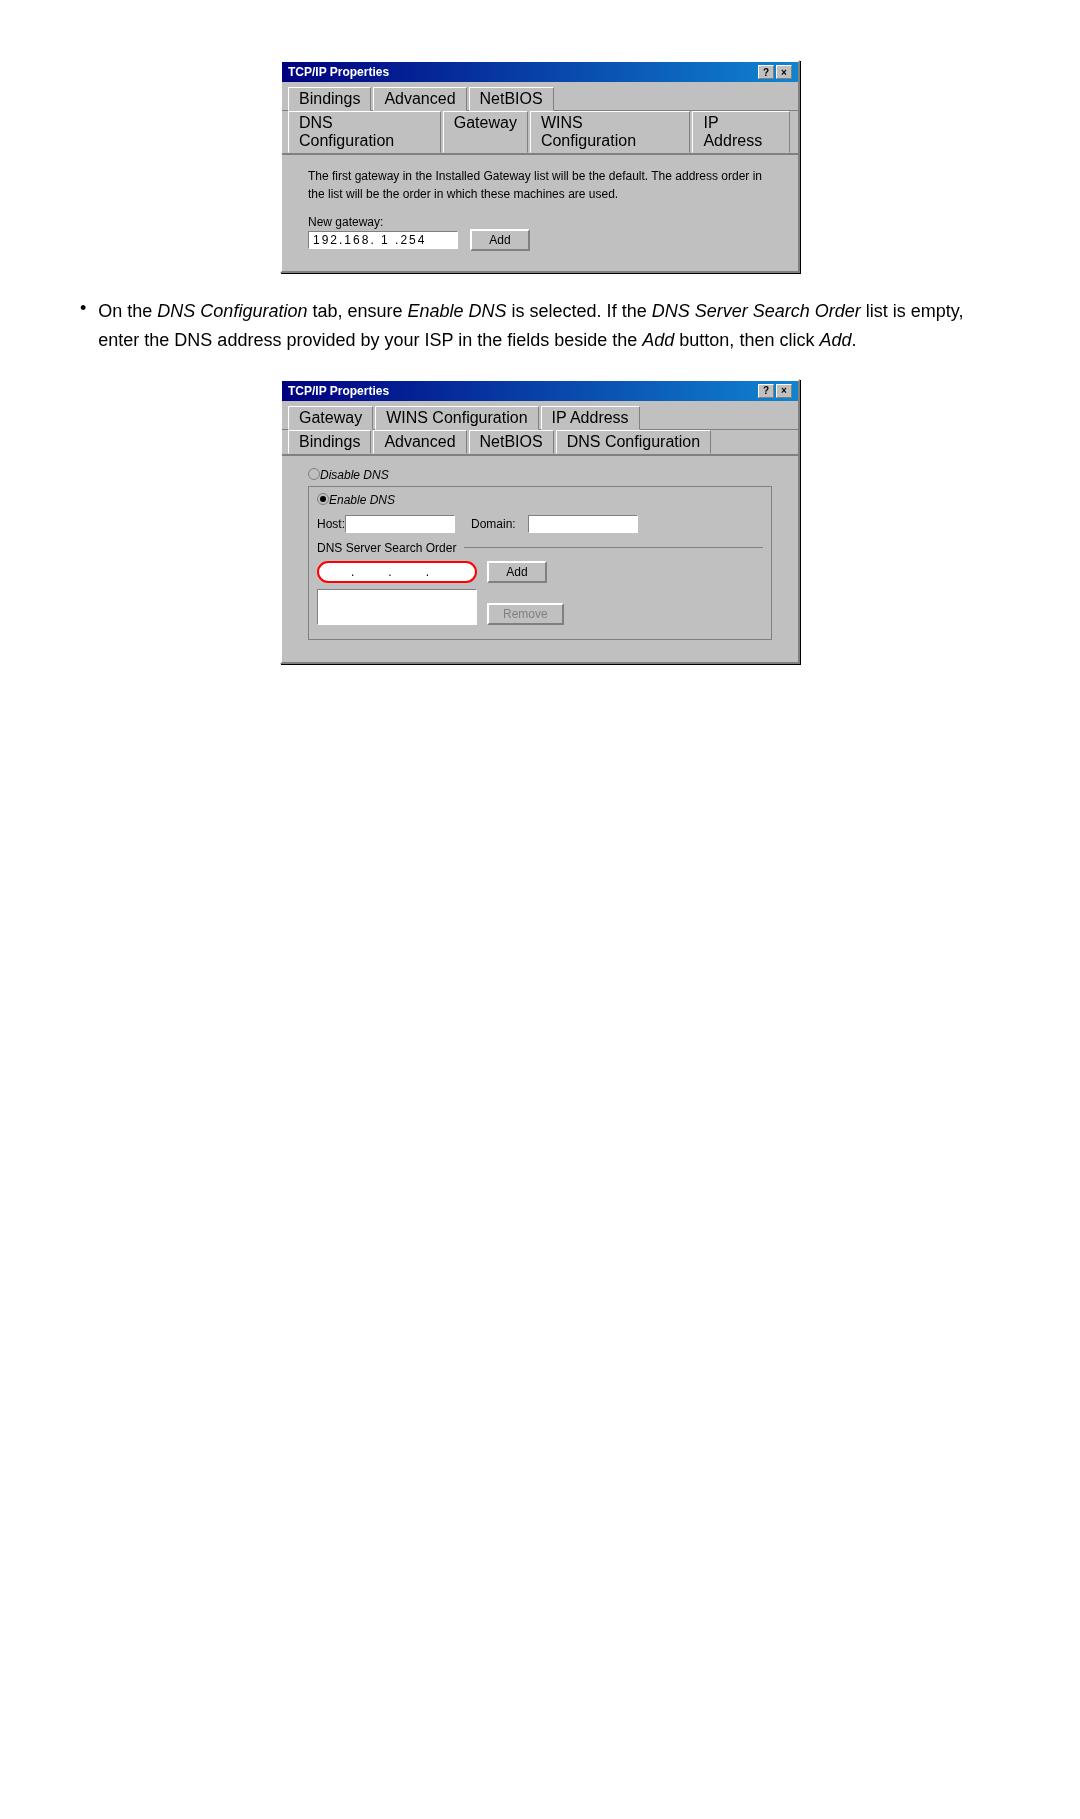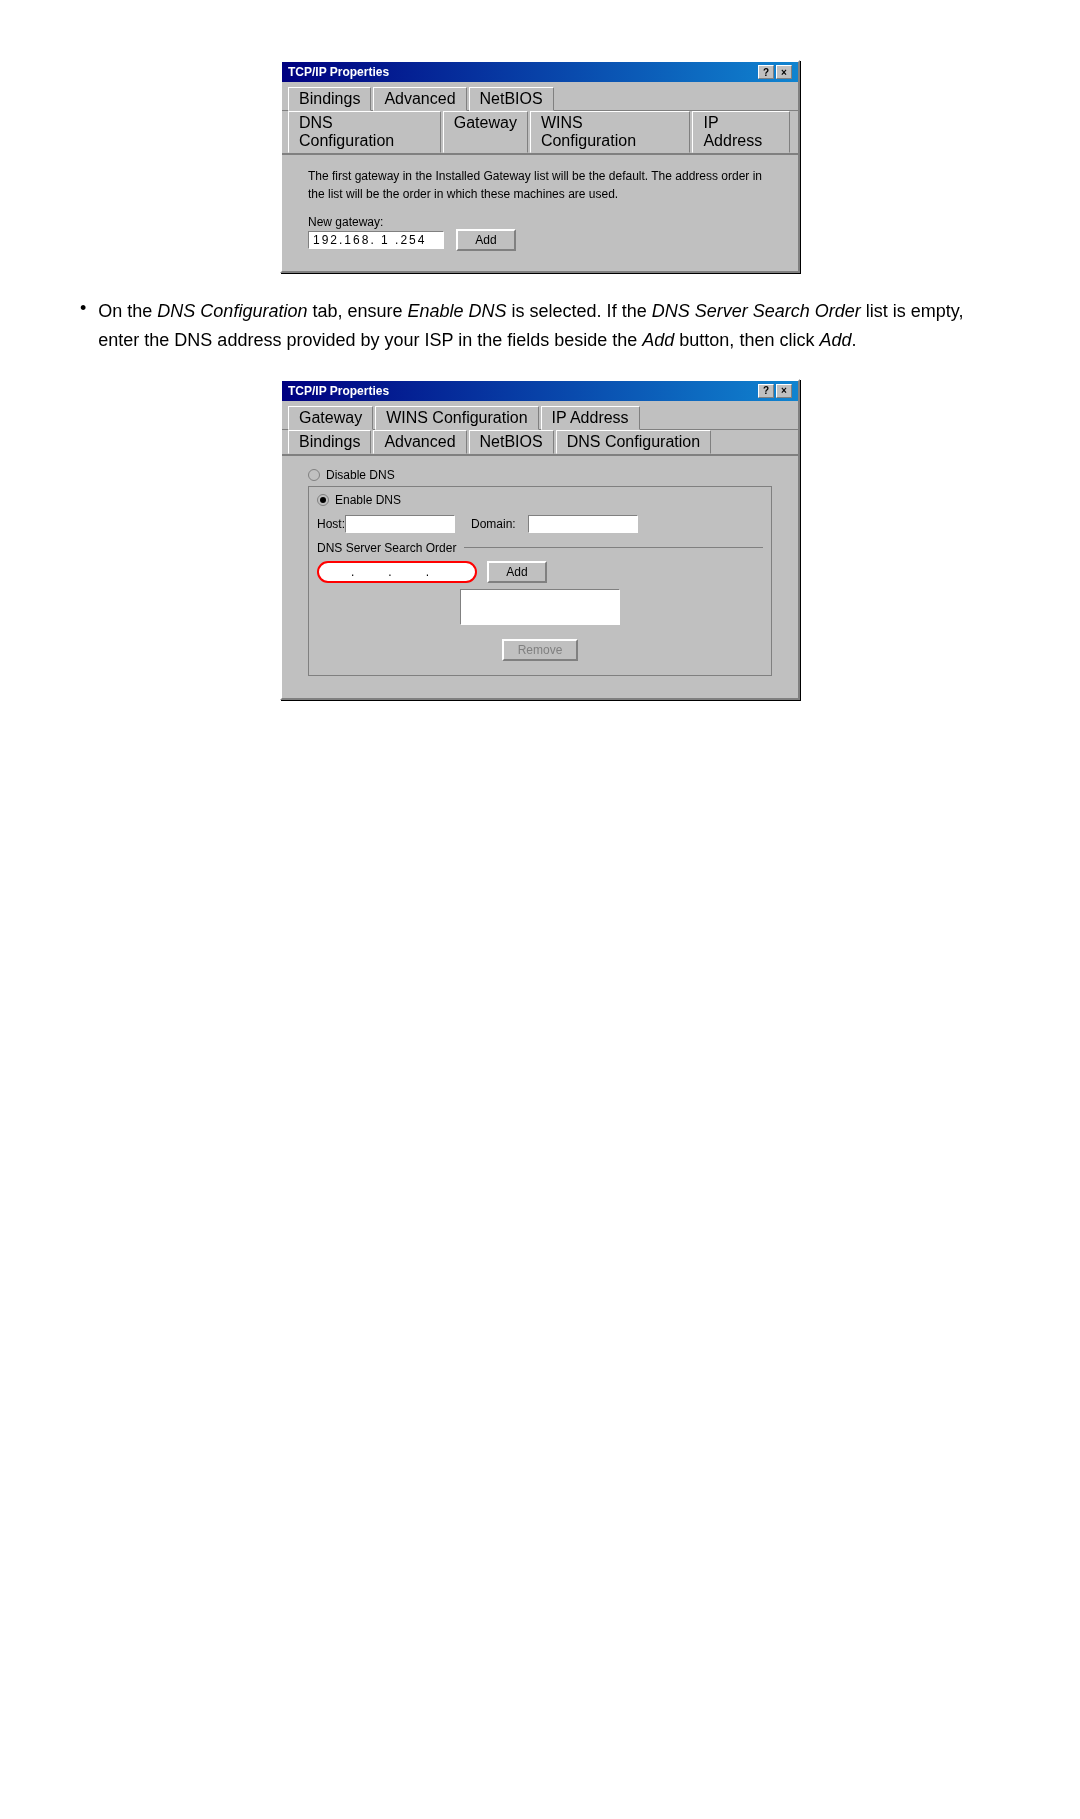--- a/index.html
+++ b/index.html
@@ -122,21 +122,21 @@
     .win-input {
       background: #ffffff;
       border: 1px solid;
       border-color: #808080 #ffffff #ffffff #808080;
       padding: 1px 4px;
       font-family: 'MS Sans Serif', Arial, sans-serif;
       font-size: 12px;
     }
 
     .ip-input {
-      width: 136px;
+      width: 150px;
       letter-spacing: 2px;
     }
 
     .win-button {
       background: #c0c0c0;
       border: 2px solid;
       border-color: #ffffff #808080 #808080 #ffffff;
       padding: 2px 14px;
       font-family: 'MS Sans Serif', Arial, sans-serif;
       font-size: 12px;
@@ -173,23 +173,22 @@
       border-color: #ffffff #808080 #808080 #ffffff;
       box-shadow: 1px 1px 0 #000;
       width: 520px;
       margin: 0 auto;
       font-family: 'MS Sans Serif', Arial, sans-serif;
       font-size: 12px;
     }
 
     .radio-option {
       display: flex;
-      align-items: center;
-      gap: 6px;
       margin-bottom: 4px;
+      font-style: italic;
     }
 
     .radio-circle {
       width: 12px;
       height: 12px;
       border-radius: 50%;
       border: 1px solid #808080;
       background: #c0c0c0;
       display: flex;
       align-items: center;
@@ -391,20 +390,20 @@
           <div class="dns-line"></div>
         </div>
 
         <div class="dns-input-row">
           <div style="position:relative; display:inline-block;">
             <input type="text" class="win-input dns-ip-input dns-ip-highlighted" style="width: 160px; letter-spacing: 6px;" value="   .   .   .">
           </div>
           <button class="win-button">Add</button>
         </div>
 
-        <div style="display:flex; align-items:center; gap:10px;flex-direction:column;">
+        <div style="display:flex; align-items:flex-end; gap:10px;">
           <div class="dns-list-box"></div>
           <button class="win-button btn-disabled" style="margin-top:4px;">Remove</button>
         </div>
       </div>
     </div>
   </div>
 </div>
 
 </body></html>

